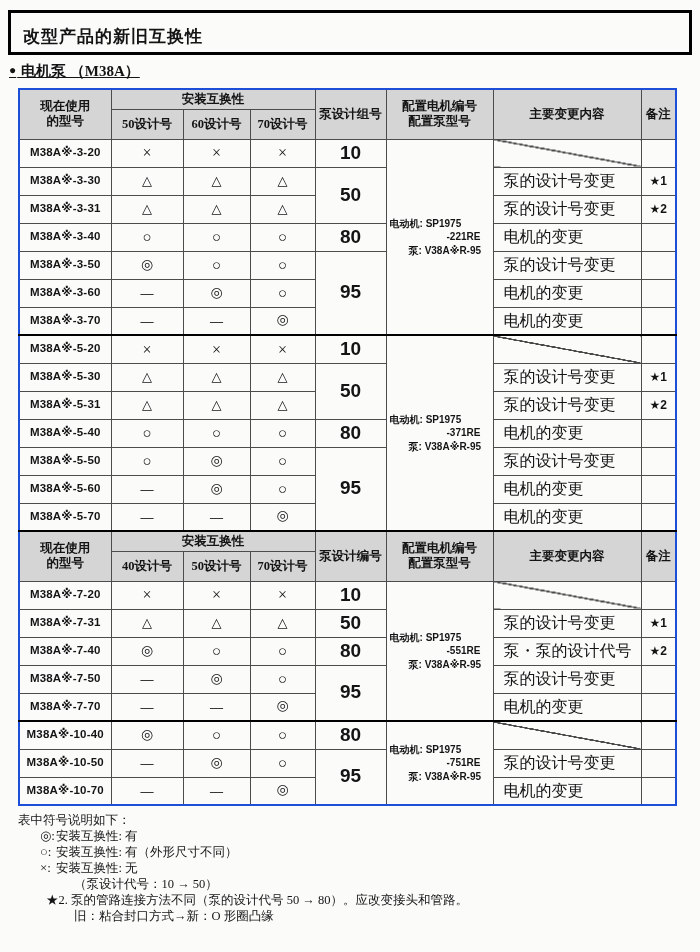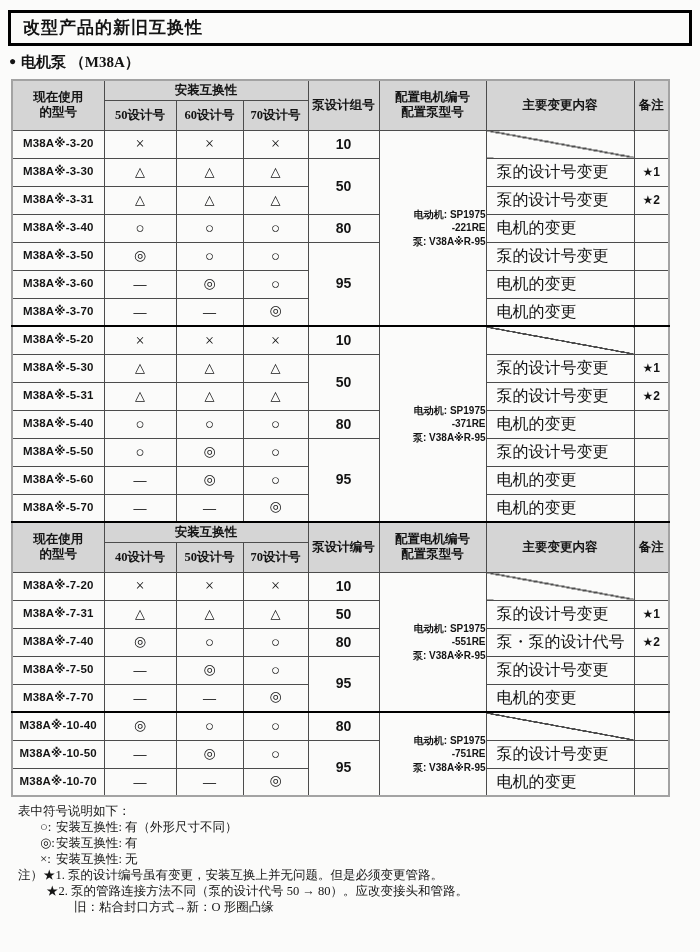--- a/index.html
+++ b/index.html
@@ -4,32 +4,32 @@
 <style>
   html,body{margin:0;padding:0;}
   body{
     width:700px;height:952px;overflow:hidden;
     background:#fbfbfa;color:#141414;
     font-family:"Liberation Serif","DejaVu Serif",serif;
   }
   .page{padding:10px 8px 0 8px;}
   .title-box{
     border:3px solid #000;
-    padding:3px 10px 4px 12px;
+    padding:12px 10px 4px 12px;
     font-size:17px;font-weight:bold;
     letter-spacing:1px;
     margin-bottom:7px;
   }
-  .subtitle{font-size:15px;font-weight:bold;margin:0 0 7px 1px;}
+  .subtitle{font-size:15px;font-weight:bold;margin:0 0 7px 1px;text-decoration:underline;}
   .subtitle .bullet{font-size:12px;vertical-align:2px;margin-right:1px;}
 
   table.tbl{
     border-collapse:collapse;table-layout:fixed;
-    width:657px;margin-left:3px;
-    border:2px solid #a3a3a3;
+    width:657px;margin-left:10px;
+    border:2px solid #1d4ed8;
   }
   .tbl td{
     border:1px solid #4c4c4c;
     padding:0;text-align:center;vertical-align:middle;
     font-size:12.5px;line-height:1.2;overflow:hidden;
   }
   tr.hr1{height:20px;}
   tr.hr2{height:30px;}
   tr.drow{height:28px;}
   tr.sec-top>td{border-top:2px solid #000;}
@@ -40,27 +40,27 @@
     font-weight:700;font-size:11.5px;letter-spacing:0.2px;
   }
   td.sym{font-size:14px;}
   td.sym.sx{font-size:16px;}
   td.sym.so{font-size:15px;}
   td.sym.sd{font-size:14px;}
   td.sym.st{font-size:13px;}
   td.sym.sm{font-size:13px;font-weight:700;}
   td.pump{
     font-family:"Liberation Sans","DejaVu Sans",sans-serif;
-    font-weight:700;font-size:14px;
+    font-weight:700;font-size:19px;
   }
   td.motor{padding:2px 0;}
   .motor-line{
     font-family:"Liberation Sans","DejaVu Sans",sans-serif;
     font-weight:700;font-size:10px;line-height:1.35;
-    text-align:right;white-space:nowrap;
+    text-align:left;white-space:nowrap;
   }
   .ml0{padding-left:3px;}
   .ml1{padding-left:60px;}
   .ml2{padding-left:22px;}
   td.chg{text-align:left;padding-left:10px;font-size:16px;}
   td.remark{
     font-family:"Liberation Sans","DejaVu Sans",sans-serif;
     font-weight:700;font-size:12px;
   }
   td.diag{
@@ -343,30 +343,28 @@
           <td class="sym sd">◎</td>
           <td class="chg">电机的变更</td>
           <td class="remark"></td>
         </tr>
       </tbody>
   </table>
 
   <div class="legend">
     <div>表中符号说明如下：</div>
     <div class="lg-item">
-      <span class="lg-sym">○:</span><span>安装互换性: 有（外形尺寸不同）</span>
+      <span class="lg-sym">◎:</span><span>安装互换性: 有</span>
     </div>
     <div class="lg-item">
-      <span class="lg-sym">◎:</span><span>安装互换性: 有</span>
+      <span class="lg-sym">○:</span><span>安装互换性: 有（外形尺寸不同）</span>
     </div>
     <div class="lg-item">
       <span class="lg-sym">×:</span><span>安装互换性: 无</span>
     </div>
-    <div class="nt-main">
-      <span>注）</span><span>★1.</span> <span>泵的设计编号虽有变更，安装互换上并无问题。但是必须变更管路。</span>
-    </div>
+    <div class="nt-sub">（泵设计代号：10 → 50）</div>
     <div class="nt-star2">
       <span>★2.</span> <span>泵的管路连接方法不同（泵的设计代号 50 → 80）。应改变接头和管路。</span>
     </div>
     <div class="nt-sub">旧：粘合封口方式→新：O 形圈凸缘</div>
   </div>
 
 </div>
 
 </body></html>

